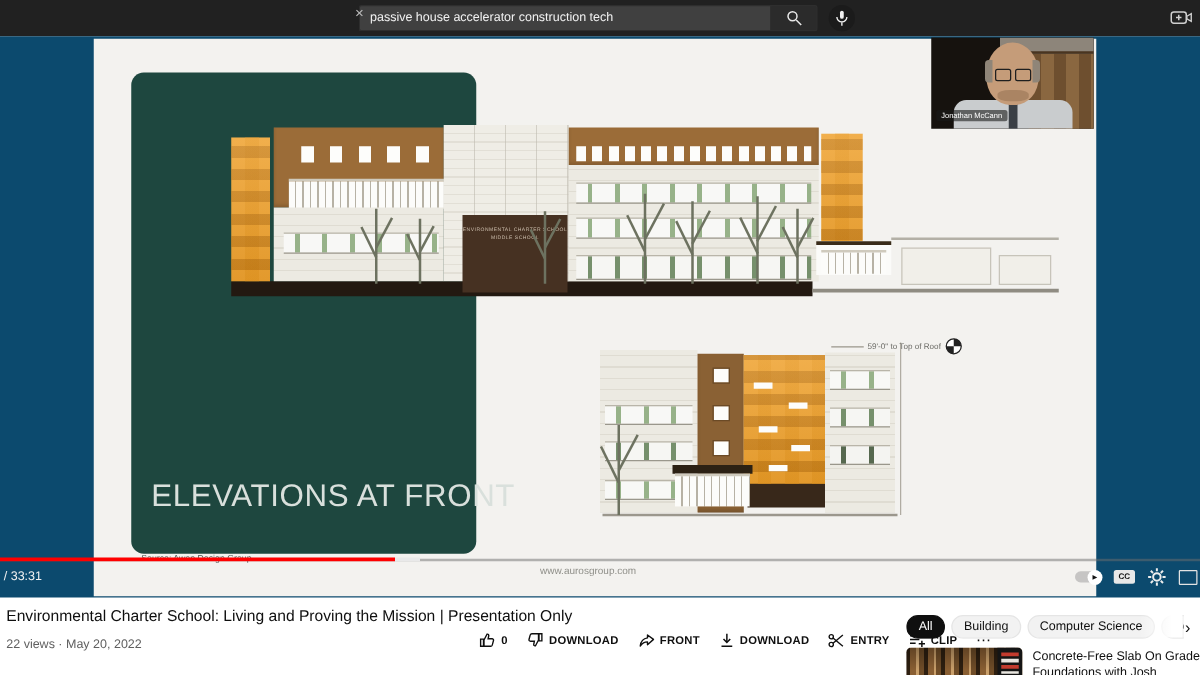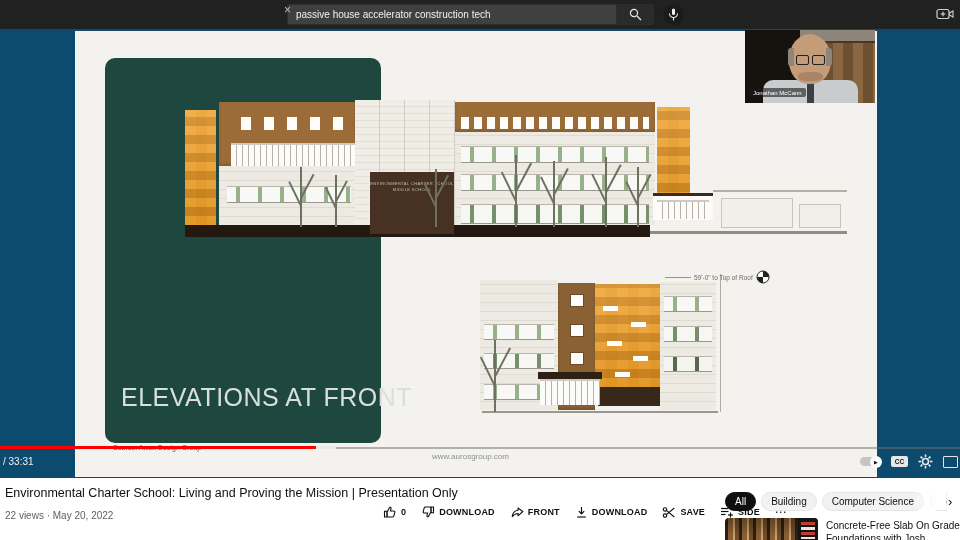--- a/index.html
+++ b/index.html
@@ -317,33 +317,33 @@
         </svg>
         <span>DOWNLOAD</span>
       </div>
       <div class="act">
         <svg width="14" height="13" viewBox="0 0 14 13">
           <circle cx="3" cy="3.4" r="1.7" fill="none" stroke="#0f0f0f" stroke-width="1.1"></circle>
           <circle cx="3" cy="9.6" r="1.7" fill="none" stroke="#0f0f0f" stroke-width="1.1"></circle>
           <line x1="4.4" y1="4.4" x2="12.3" y2="11" stroke="#0f0f0f" stroke-width="1.1"></line>
           <line x1="4.4" y1="8.6" x2="12.3" y2="2" stroke="#0f0f0f" stroke-width="1.1"></line>
         </svg>
-        <span>SAVE</span>
+        <span>ENTRY</span>
       </div>
       <div class="act">
         <svg width="14" height="13" viewBox="0 0 14 13">
           <g stroke="#0f0f0f" stroke-width="1.2">
             <line x1="1" y1="2.5" x2="8.5" y2="2.5"></line>
               <line x1="1" y1="5.5" x2="8.5" y2="5.5"></line>
             <line x1="1" y1="8.5" x2="5.5" y2="8.5"></line>
             <line x1="10.5" y1="6.5" x2="10.5" y2="11.5"></line>
               <line x1="8" y1="9" x2="13" y2="9"></line>
           </g>
         </svg>
-        <span>SIDE</span>
+        <span>CLIP</span>
       </div>
       <div class="moredots">⋯</div>
     </div>
 
     <div class="chips">
       <div class="chip sel">All</div>
       <div class="chip">Building</div>
       <div class="chip">Computer Science</div>
       <div class="chip">Course</div>
     </div>

